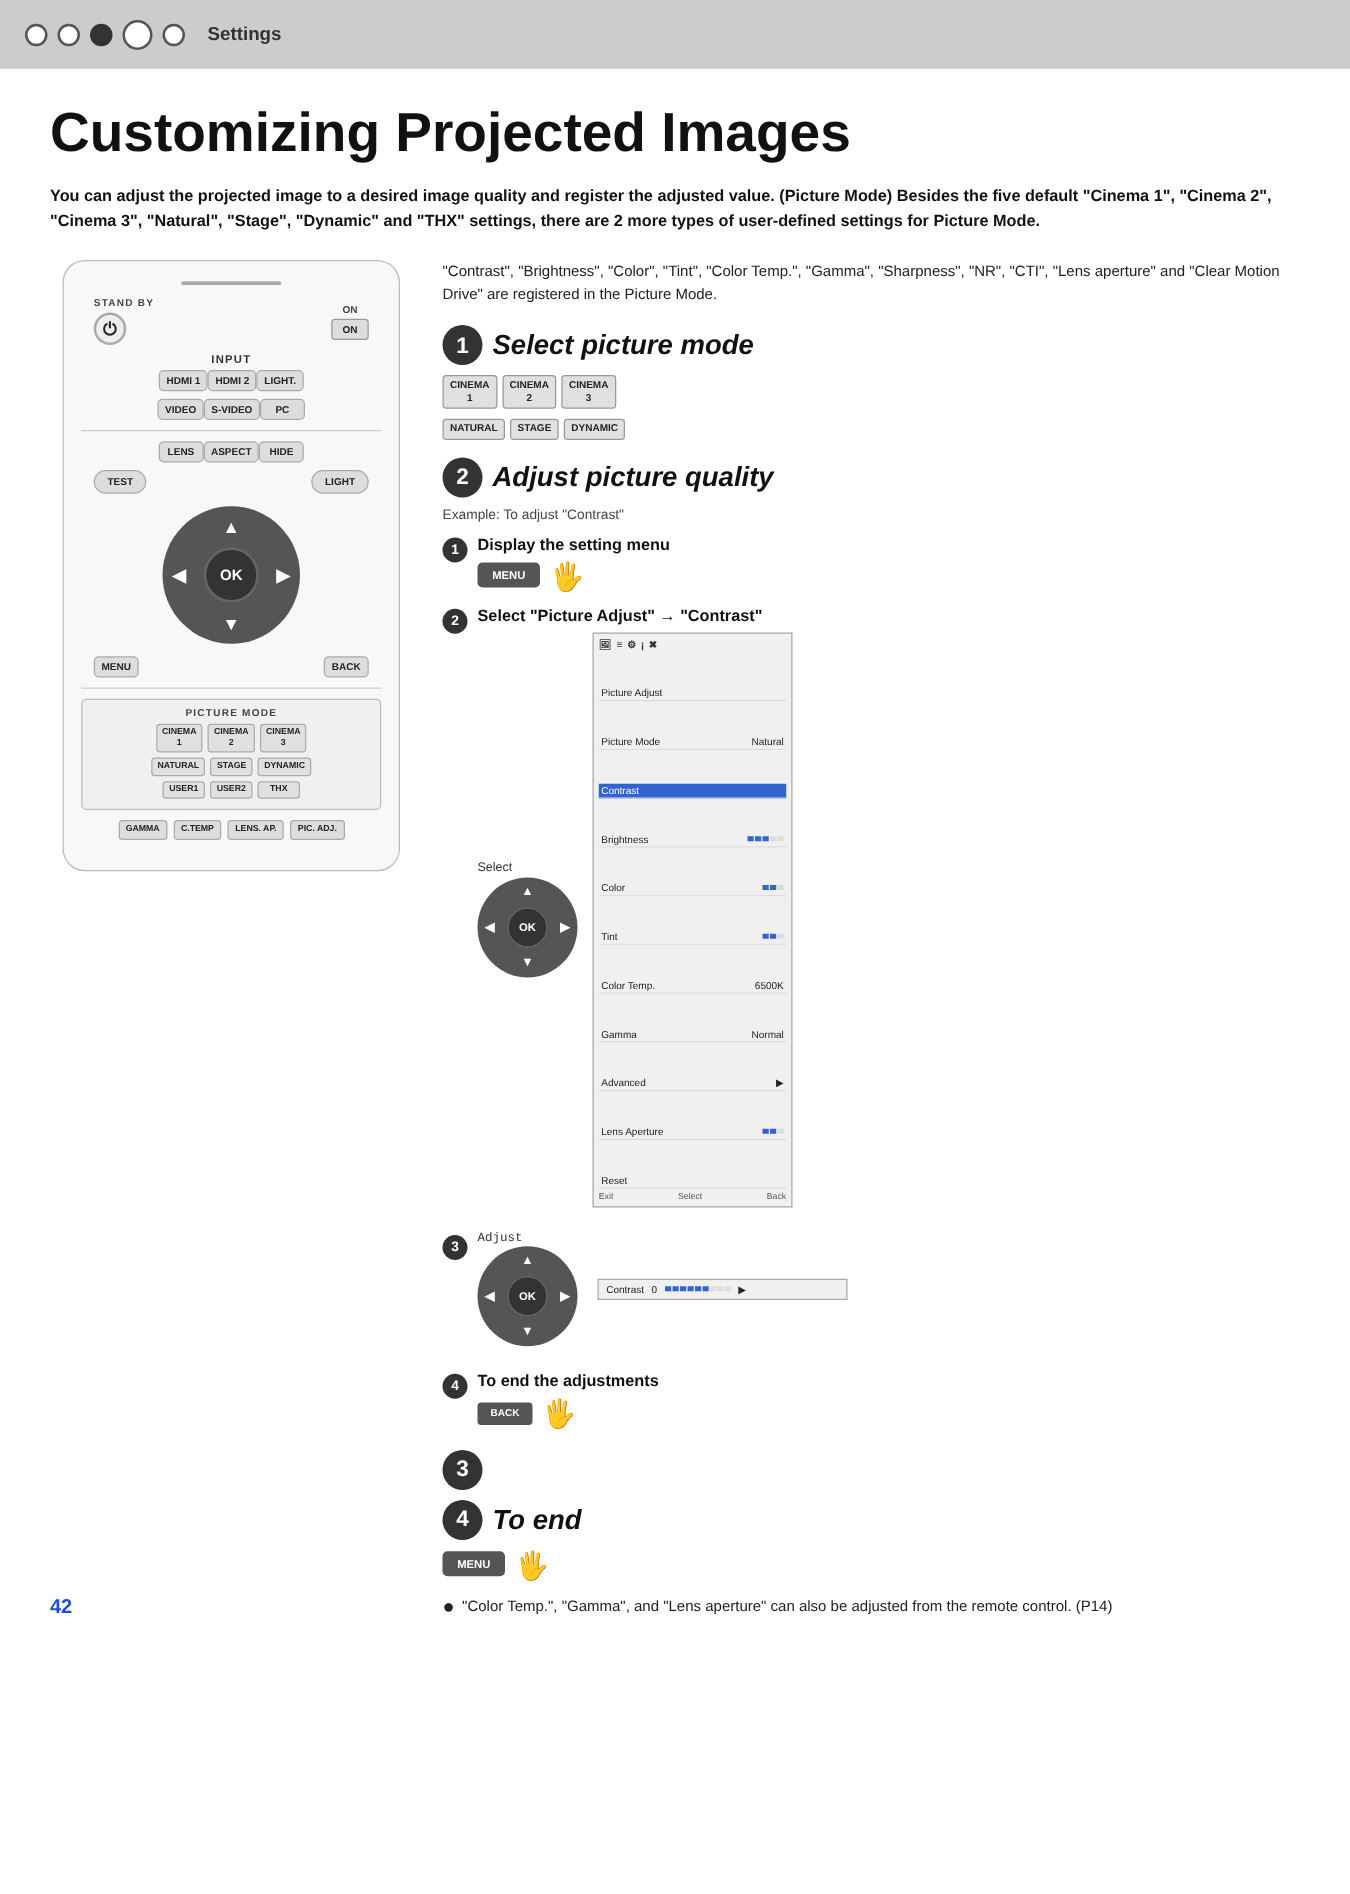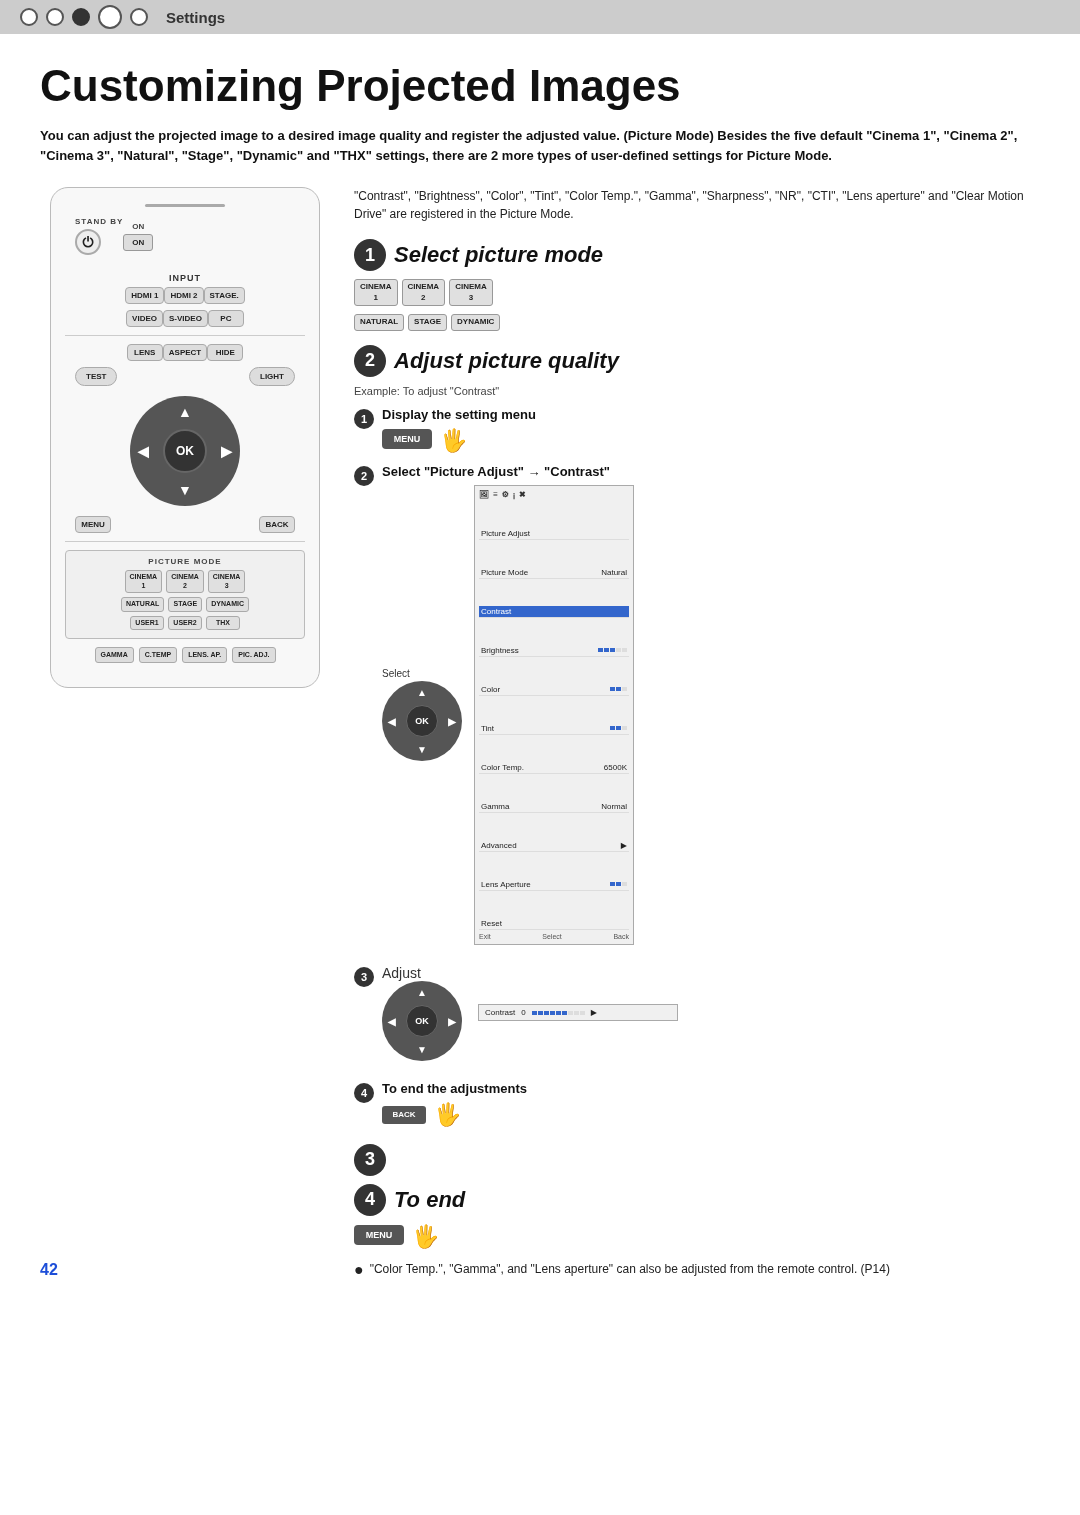--- a/index.html
+++ b/index.html
@@ -9,21 +9,21 @@
       background: #fff;
       font-family: Arial, Helvetica, sans-serif;
       font-size: 14px;
       color: #222;
       overflow: hidden;
     }
 
     
     .top-bar {
       background: #ccc;
-      height: 34px;
+      height: 55px;
       display: flex;
       align-items: center;
       padding: 0 20px;
       gap: 10px;
     }
     .top-bar-circles {
       display: flex;
       gap: 8px;
       align-items: center;
     }
@@ -137,24 +137,24 @@
       background: #eee;
       border: 2px solid #aaa;
       font-size: 12px;
       display: flex; align-items: center; justify-content: center;
       padding: 0;
       min-width: unset;
     }
 
     .remote-standby-row {
       display: flex;
-      justify-content: flex-start;
+      justify-content: space-between;
       align-items: center;
       padding: 0 10px;
-      margin-bottom: 18px;
+      margin-bottom: 6px;
     }
 
     .remote-on-btn {
       background: #ddd;
       border: 1px solid #999;
       border-radius: 3px;
       font-size: 8px;
       font-weight: bold;
       padding: 3px 8px;
       color: #222;
@@ -532,22 +532,23 @@
     }
 
     .step3-row {
       display: flex;
       align-items: center;
       gap: 16px;
       margin-bottom: 10px;
     }
 
     .adjust-label {
-      font-size: 14px;
+      font-size: 10px;
       color: #333;
+      font-family: Liberation Mono, monospace;
     }
 
     
     .back-btn-illus {
       display: flex;
       align-items: center;
       gap: 4px;
       margin-bottom: 6px;
     }
 
@@ -629,21 +630,21 @@
           <div>
             <div style="font-size:8px;font-weight:bold;letter-spacing:0;color:#444;margin-bottom:3px;text-align:center;">ON</div>
             <div class="remote-on-btn">ON</div>
           </div>
         </div>
 
         <div class="remote-label">INPUT</div>
         <div class="remote-btn-row">
           <div class="remote-btn">HDMI 1</div>
           <div class="remote-btn">HDMI 2</div>
-          <div class="remote-btn">STAGE.</div>
+          <div class="remote-btn">LIGHT.</div>
         </div>
         <div class="remote-btn-row">
           <div class="remote-btn">VIDEO</div>
           <div class="remote-btn">S-VIDEO</div>
           <div class="remote-btn">PC</div>
         </div>
 
         <div class="divider-line"></div>
 
         <div class="remote-btn-row">

